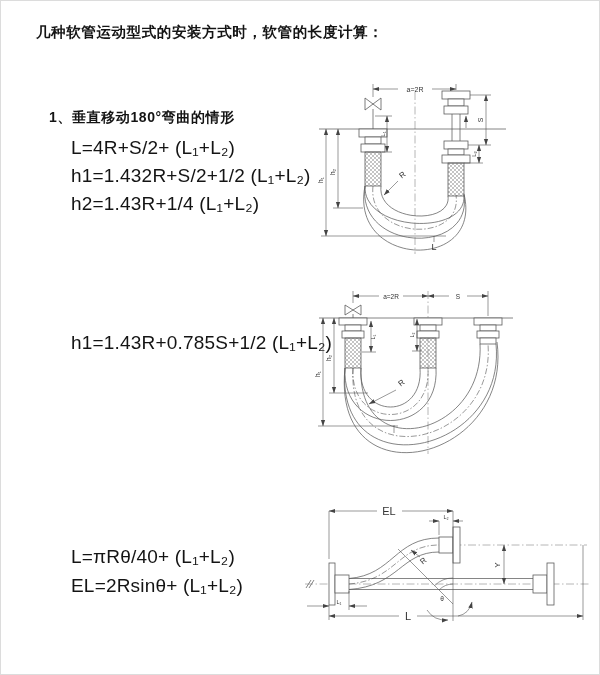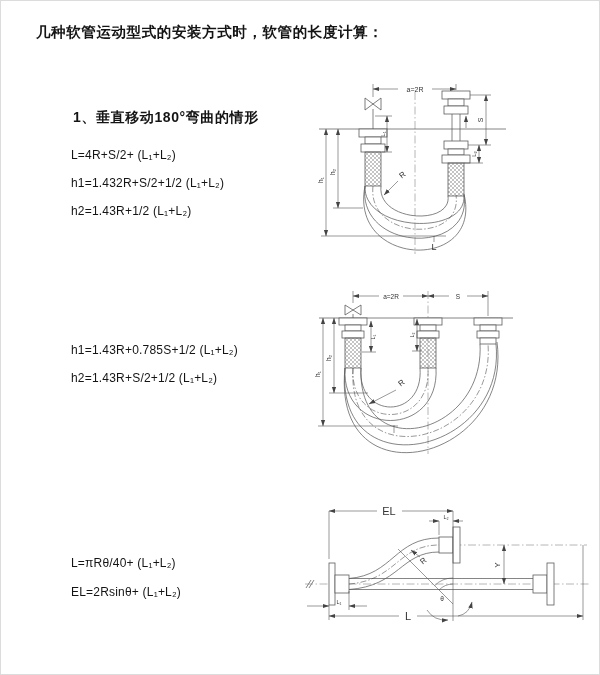--- a/index.html
+++ b/index.html
@@ -8,47 +8,46 @@
     border:1px solid #dcdcdc; box-sizing:border-box; overflow:hidden;
     font-family:"Liberation Sans", sans-serif; color:#141414;
   }
   .title {
     position:absolute; left:35px; top:22px;
     font-size:14.5px; font-weight:bold; letter-spacing:0.6px;text-align:center;
   }
   .sec-heading {
     position:absolute; font-size:14px; font-weight:bold; letter-spacing:0.6px;
   }
-  .formulas { position:absolute; font-size:12px; line-height:28px; letter-spacing:0.2px;margin-top:7px; }
+  .formulas { position:absolute; font-size:19px; line-height:28px; letter-spacing:0.2px; }
   .formula { white-space:pre; }
   svg.diagram { position:absolute; }
   svg.diagram .ln { stroke:#5c5c5c; stroke-width:0.75; fill:none; }
   svg.diagram .dim { stroke:#555; stroke-width:0.6; fill:none; }
   svg.diagram .cl { stroke:#7a7a7a; stroke-width:0.55; fill:none; stroke-dasharray:8 2.5 1.5 2.5; }
   svg.diagram .hd { stroke:#444; stroke-width:0.55; fill:none; stroke-dasharray:6 2 1.5 2; }
   svg.diagram text { fill:#333; font-family:"Liberation Sans",sans-serif; }
   svg.diagram .part { fill:#ffffff; stroke:#5c5c5c; stroke-width:0.8; }
 </style>
 </head>
 <body>
 
 <div class="page">
 
   <div class="title">几种软管运动型式的安装方式时，软管的长度计算：</div>
 
-  <div class="sec-heading" style="left:48px; top:108px;margin-left:24px;">1、垂直移动180°弯曲的情形</div>
+  <div class="sec-heading" style="left:48px; top:108px;">1、垂直移动180°弯曲的情形</div>
   <div class="formulas" style="left:70px; top:133px;">
     <div class="formula">L=4R+S/2+ (L₁+L₂)</div>
     <div class="formula">h1=1.432R+S/2+1/2 (L₁+L₂)</div>
-    <div class="formula">h2=1.43R+1/2 (L₁+L₂)</div>
+    <div class="formula">h2=1.43R+1/4 (L₁+L₂)</div>
   </div>
 
   <div class="formulas" style="left:70px; top:328px;">
     <div class="formula">h1=1.43R+0.785S+1/2 (L₁+L₂)</div>
-    <div class="formula">h2=1.43R+S/2+1/2 (L₁+L₂)</div>
   </div>
 
   <div class="formulas" style="left:70px; top:541px; line-height:29px;">
     <div class="formula">L=πRθ/40+ (L₁+L₂)</div>
     <div class="formula">EL=2Rsinθ+ (L₁+L₂)</div>
   </div>
 
   <svg class="diagram" style="left:312px; top:75px;" width="225" height="180" viewBox="0 0 225 180">
     <defs>
       <marker id="ar1" markerUnits="userSpaceOnUse" markerWidth="8" markerHeight="6" refX="6.3" refY="3" orient="auto-start-reverse">

